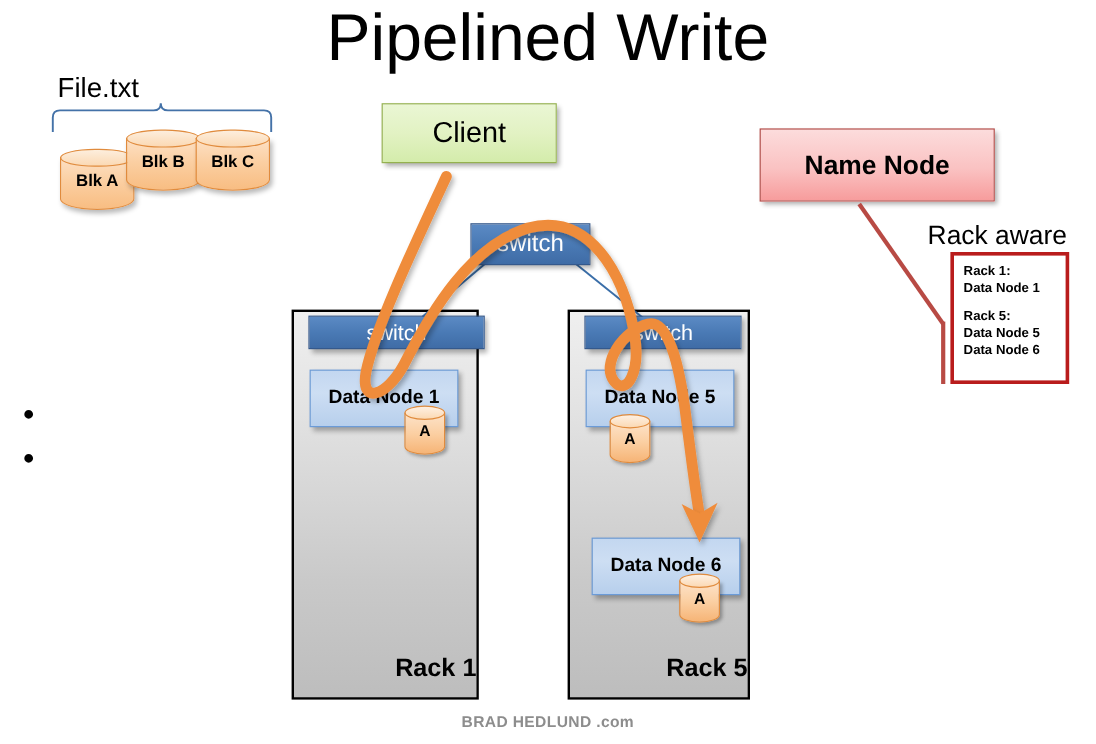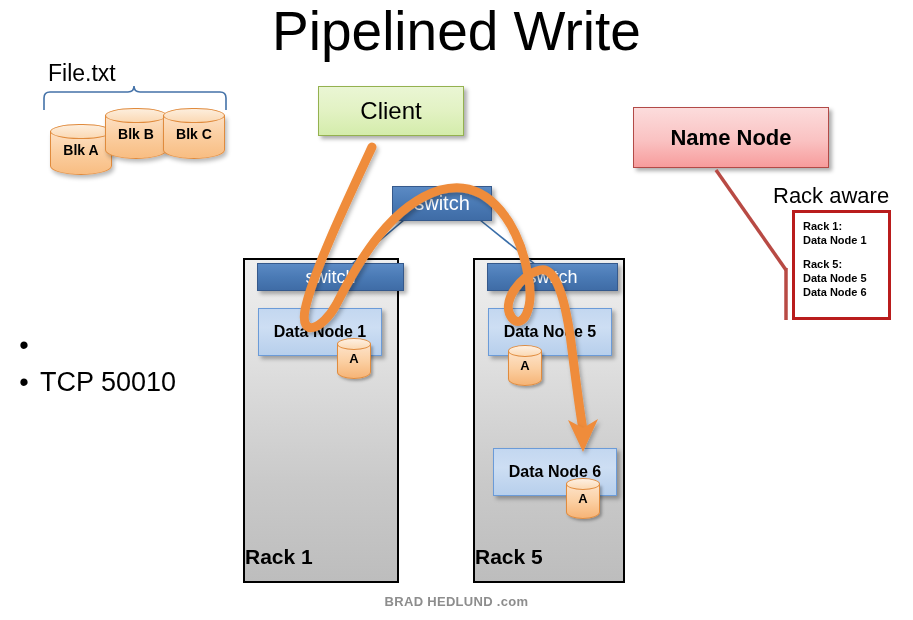--- a/index.html
+++ b/index.html
@@ -116,21 +116,21 @@
   
   .rack{
     background:linear-gradient(to bottom,#efefef 0%,#e3e3e3 25%,#c9c9c9 70%,#bdbdbd 100%);
     border:2px solid #000000;
     box-sizing:border-box;
   }
   #rack1{left:243px;top:258px;width:156px;height:325px;}
   #rack5{left:473px;top:258px;width:152px;height:325px;}
   .rack-label{
     position:absolute;bottom:12px;left:0;width:100%;
-    text-align:left;font-size:21px;font-weight:bold;color:#000;
+    text-align:right;font-size:21px;font-weight:bold;color:#000;
   }
 
   
   .datanode{
     background:linear-gradient(to bottom,#c3d7f0 0%,#cddef3 40%,#b7cfec 100%);
     border:1px solid #6b9bd8;
     box-shadow:3px 3px 4px rgba(0,0,0,.3);
     display:flex;align-items:center;justify-content:center;
     font-size:16px;font-weight:bold;color:#000;
     box-sizing:border-box;
@@ -200,21 +200,20 @@
   <div class="cyl-top"></div>
   <div class="cyl-label">Blk C</div>
 </div>
 
 <div class="abs" id="bullets">
   <div class="bullet">
     <span class="dot">•</span>
   </div>
   <div class="bullet">
     <span class="dot">•</span>
-    <span class="txt">TCP 50010</span>
   </div>
 </div>
 
 <div class="abs" id="client">Client</div>
 
 <div class="abs" id="namenode">Name Node</div>
 <div class="abs" id="rack-aware-label">Rack aware</div>
 
 <svg class="abs" id="namenode-connector" style="left:600px;top:160px;" width="260" height="170">
   <path d="M116 10 L186 110" stroke="#b84a44" stroke-width="3.5" fill="none"></path>

